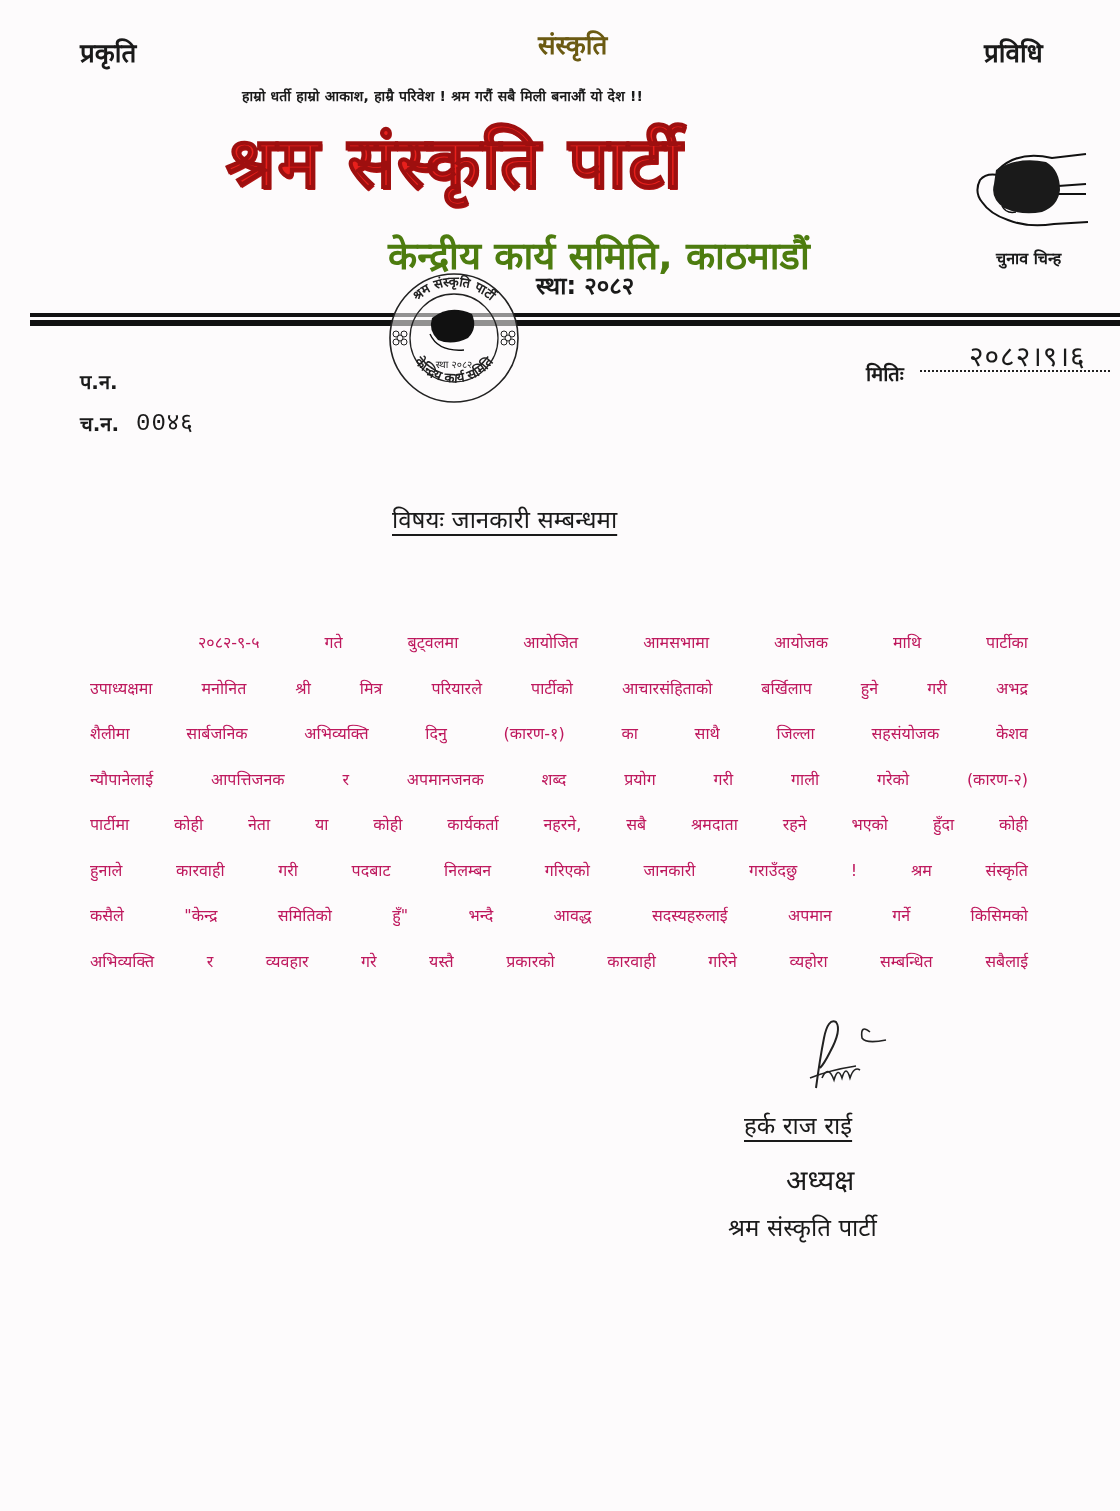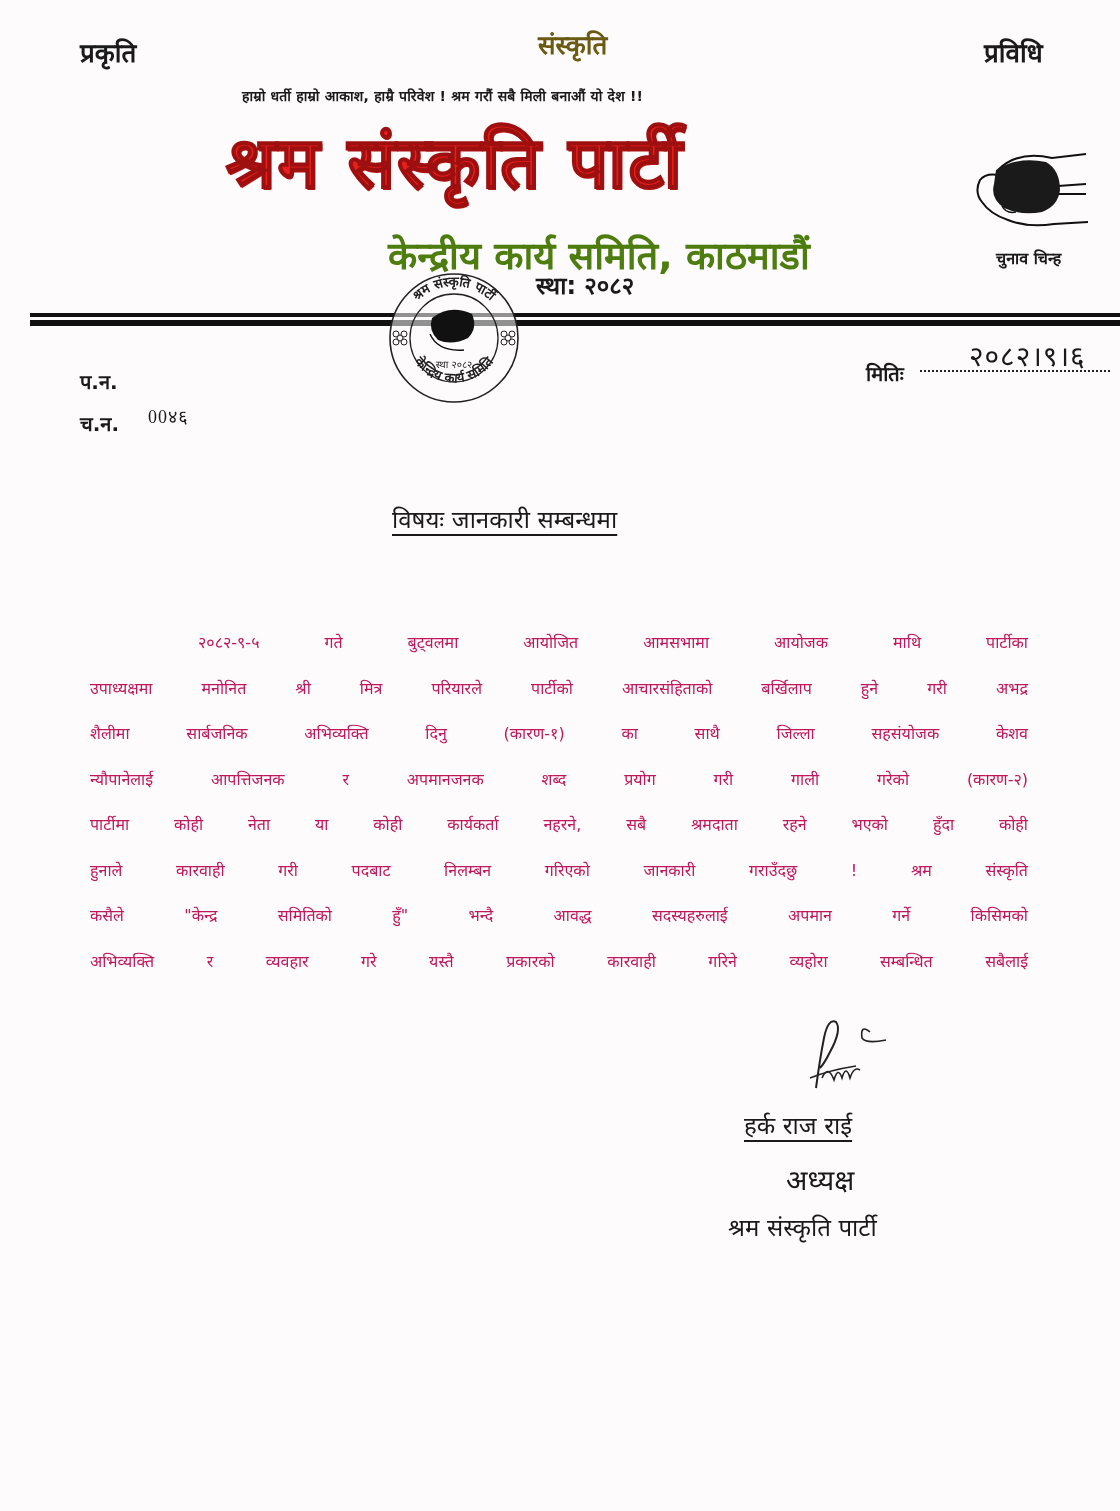--- a/index.html
+++ b/index.html
@@ -74,22 +74,22 @@
     left: 380px; top: 268px; width: 148px; height: 136px;
   }
 
   .pn {
     left: 80px; top: 368px; font-size: 20px; font-weight: bold;
   }
   .cn-label {
     left: 80px; top: 410px; font-size: 20px; font-weight: bold;
   }
   .cn-value {
-    left: 148px; top: 404px; font-size: 18px;
-    font-family: Liberation Serif, serif; letter-spacing: 1px;
+    left: 136px; top: 404px; font-size: 24px;
+    font-family: Liberation Mono, monospace; letter-spacing: 1px;
   }
 
   .date-label {
     left: 866px; top: 360px; font-size: 20px; font-weight: bold;
   }
   .date-value {
     left: 930px; top: 336px; font-size: 28px;
     font-family: "DejaVu Serif", serif; 
     letter-spacing: 1px;
     margin-left: 39px;

